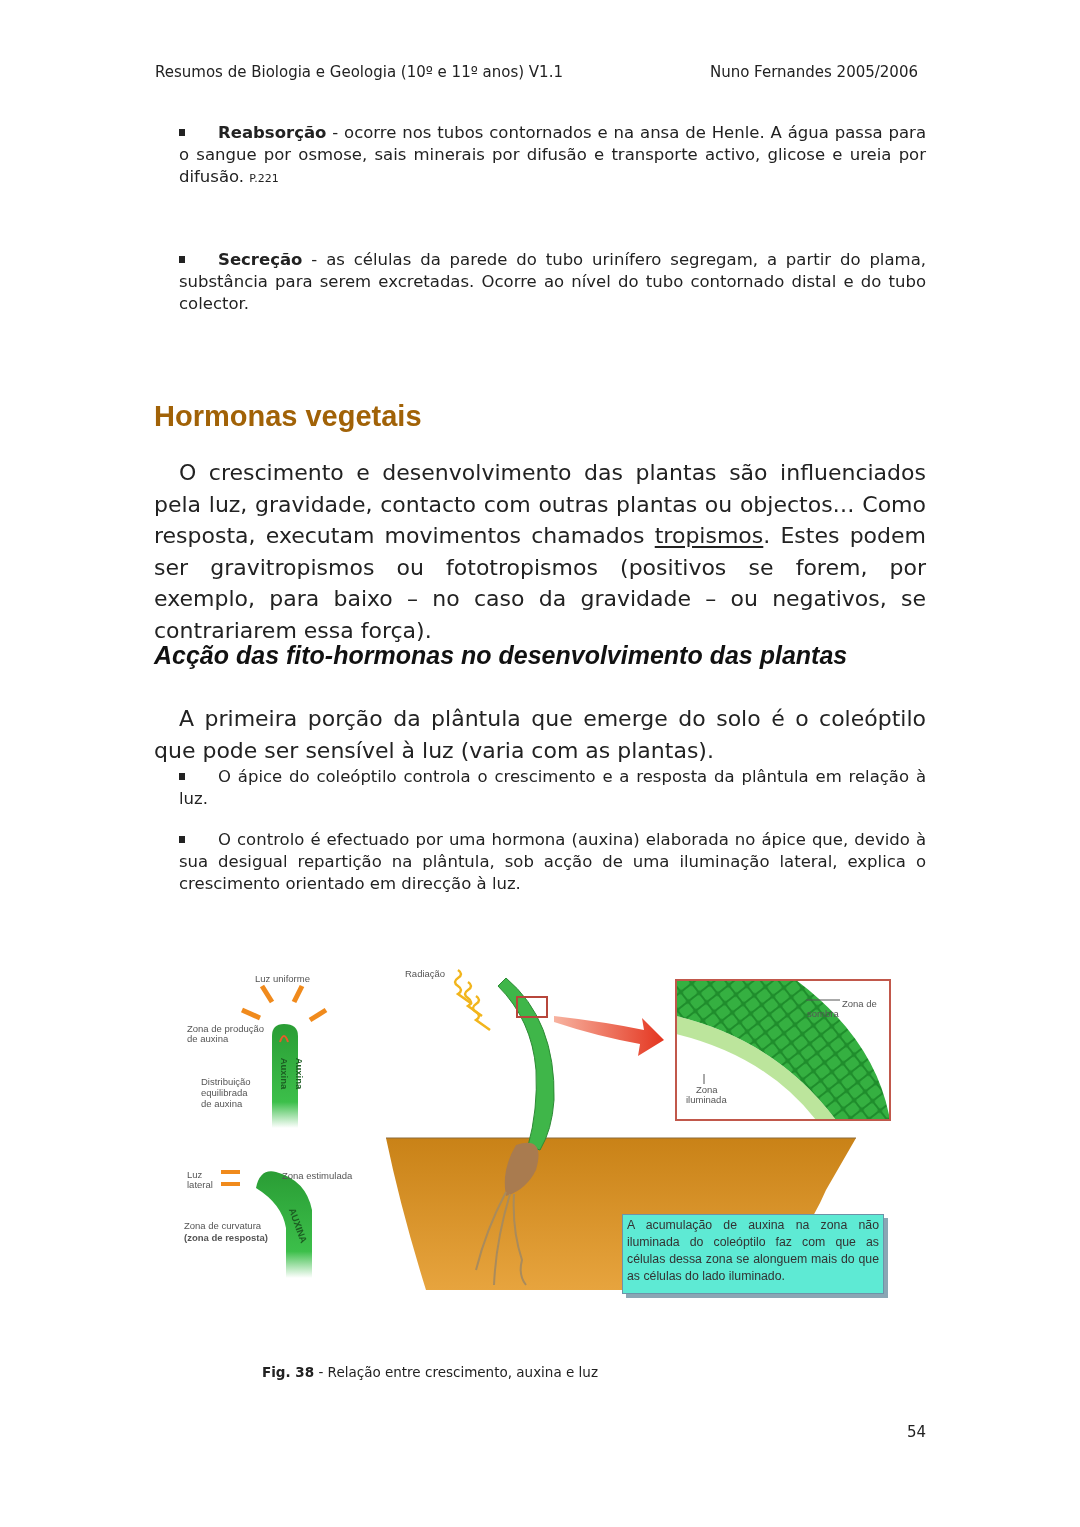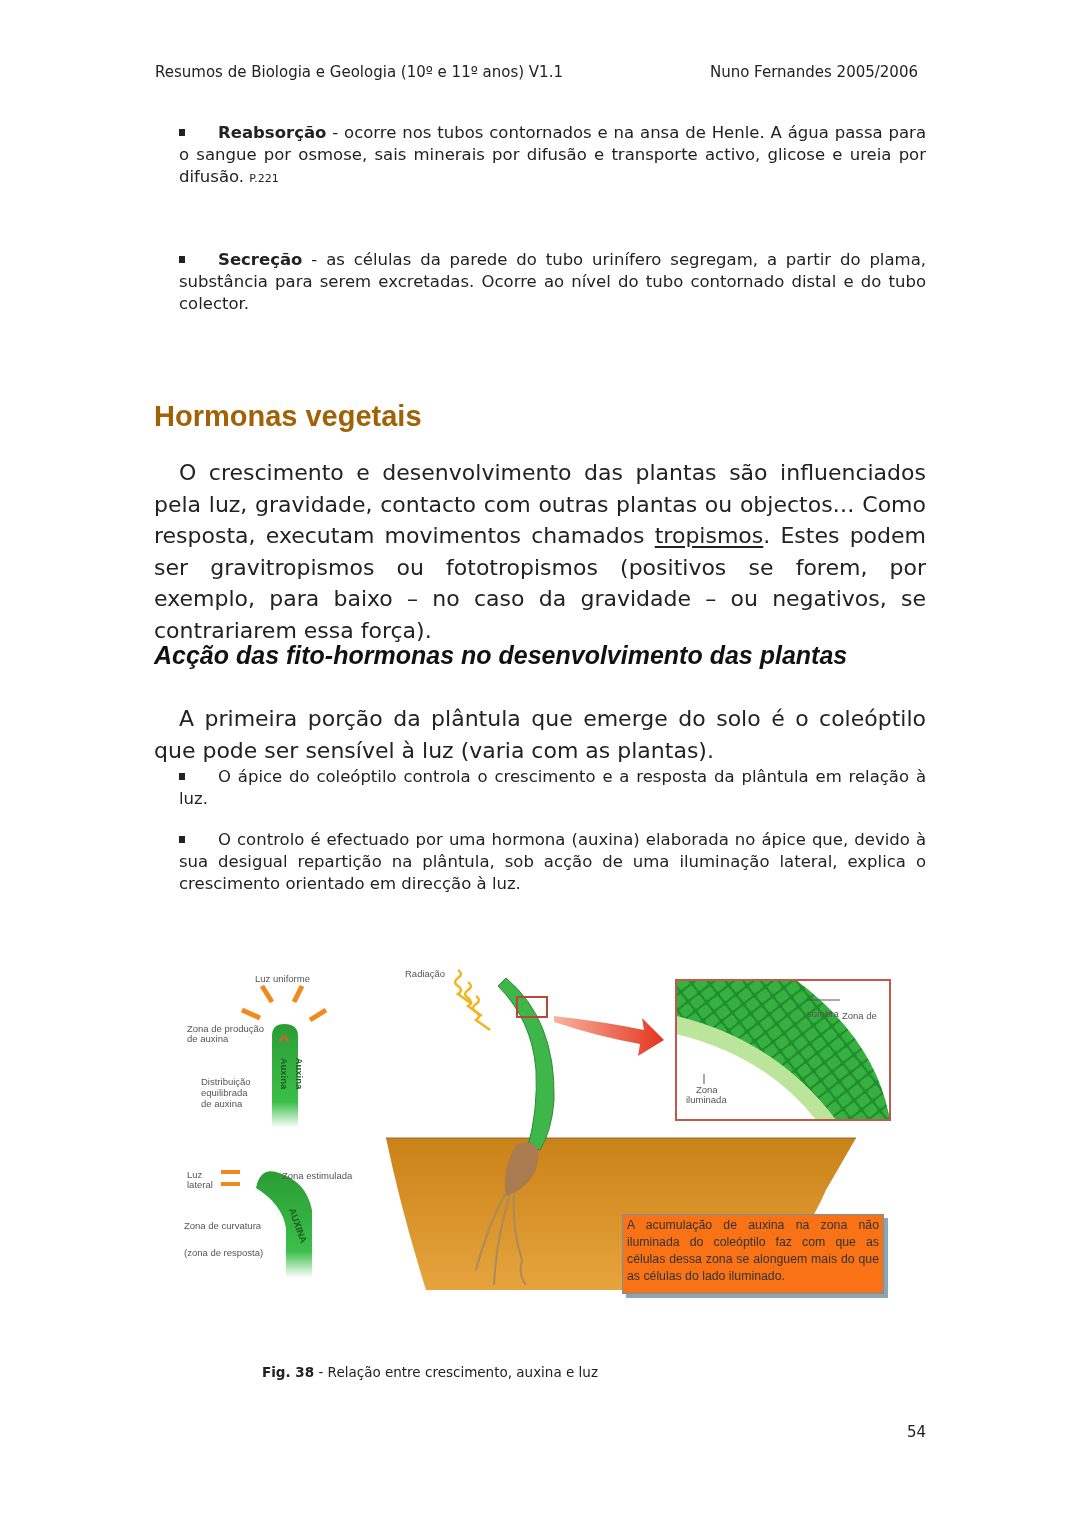--- a/index.html
+++ b/index.html
@@ -18,21 +18,21 @@
   .ref { font-size:11px; }
   .h1 { position:absolute; left:154px; top:400px; font-family:"Liberation Sans", sans-serif;
         font-weight:bold; font-size:29px; color:#a16207; }
   .h2 { position:absolute; left:154px; top:641px; font-family:"Liberation Sans", sans-serif;
         font-weight:bold; font-style:italic; font-size:25px; color:#111; }
   .indent { text-indent:25px; }
   u { text-underline-offset:3px; }
   .figure { position:absolute; left:176px; top:960px; width:730px; height:345px; }
   .figlabel { position:absolute; font-family:"Liberation Sans", sans-serif; font-size:9.5px; color:#555; line-height:11px; }
   .callout { position:absolute; left:622px; top:1214px; width:262px; height:80px;
-             background:#f97316; border:1px solid #6d93a8; box-shadow:4px 4px 0 #8aa6b4;
+             background:#5eead4; border:1px solid #6d93a8; box-shadow:4px 4px 0 #8aa6b4;
              font-family:"Liberation Sans", sans-serif; font-size:12.3px; line-height:17px;
              color:#333; padding:2px 4px; box-sizing:border-box; text-align:justify; }
   .caption { position:absolute; left:0; width:860px; top:1364px; text-align:center; font-size:13.5px; color:#222; }
   .pagenum { position:absolute; right:154px; top:1423px; font-size:15px; color:#222; }
 </style>
 </head>
 <body>
 
 <div class="hdr left">Resumos de Biologia e Geologia (10º e 11º anos) V1.1</div>
 <div class="hdr right">Nuno Fernandes 2005/2006</div>
@@ -146,24 +146,24 @@
   <div class="figlabel" style="left:11px;top:73px;">de auxina</div>
   <div class="figlabel" style="left:25px;top:116px;">Distribuição</div>
   <div class="figlabel" style="left:25px;top:127px;">equilibrada</div>
   <div class="figlabel" style="left:25px;top:138px;">de auxina</div>
   <div class="figlabel" style="left:93px;top:108px;transform:rotate(90deg);font-weight:bold;color:#1c5c22;">Auxina</div>
   <div class="figlabel" style="left:108px;top:108px;transform:rotate(90deg);font-weight:bold;color:#1c5c22;">Auxina</div>
   <div class="figlabel" style="left:11px;top:209px;">Luz</div>
   <div class="figlabel" style="left:11px;top:219px;">lateral</div>
   <div class="figlabel" style="left:106px;top:210px;">Zona estimulada</div>
   <div class="figlabel" style="left:8px;top:260px;">Zona de curvatura</div>
-  <div class="figlabel" style="left:8px;top:287px;">(zona de resposta)</div>
+  <div class="figlabel" style="left:8px;top:272px;font-weight:bold;">(zona de resposta)</div>
   <div class="figlabel" style="left:104px;top:260px;transform:rotate(70deg);font-weight:bold;color:#1c5c22;">AUXINA</div>
   <div class="figlabel" style="left:229px;top:8px;">Radiação</div>
-  <div class="figlabel" style="left:666px;top:38px;margin-top:12px;">Zona de</div>
+  <div class="figlabel" style="left:666px;top:38px;">Zona de</div>
   <div class="figlabel" style="left:631px;top:48px;">sombra</div>
   <div class="figlabel" style="left:520px;top:124px;">Zona</div>
   <div class="figlabel" style="left:510px;top:134px;">iluminada</div>
 </div>
 
 <div class="callout">A acumulação de auxina na zona não iluminada do coleóptilo faz com que as células dessa zona se alonguem mais do que as células do lado iluminado.</div>
 
 <div class="caption">
   <b>Fig. 38</b><span> - Relação entre crescimento, auxina e luz</span>
 </div>

